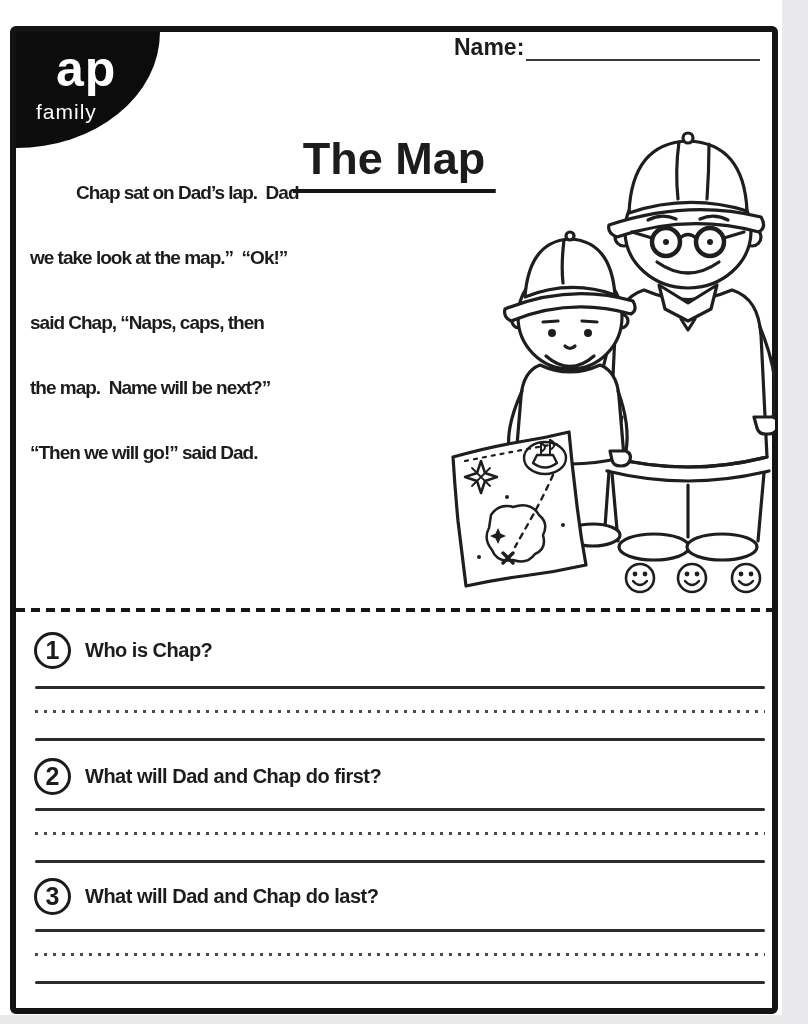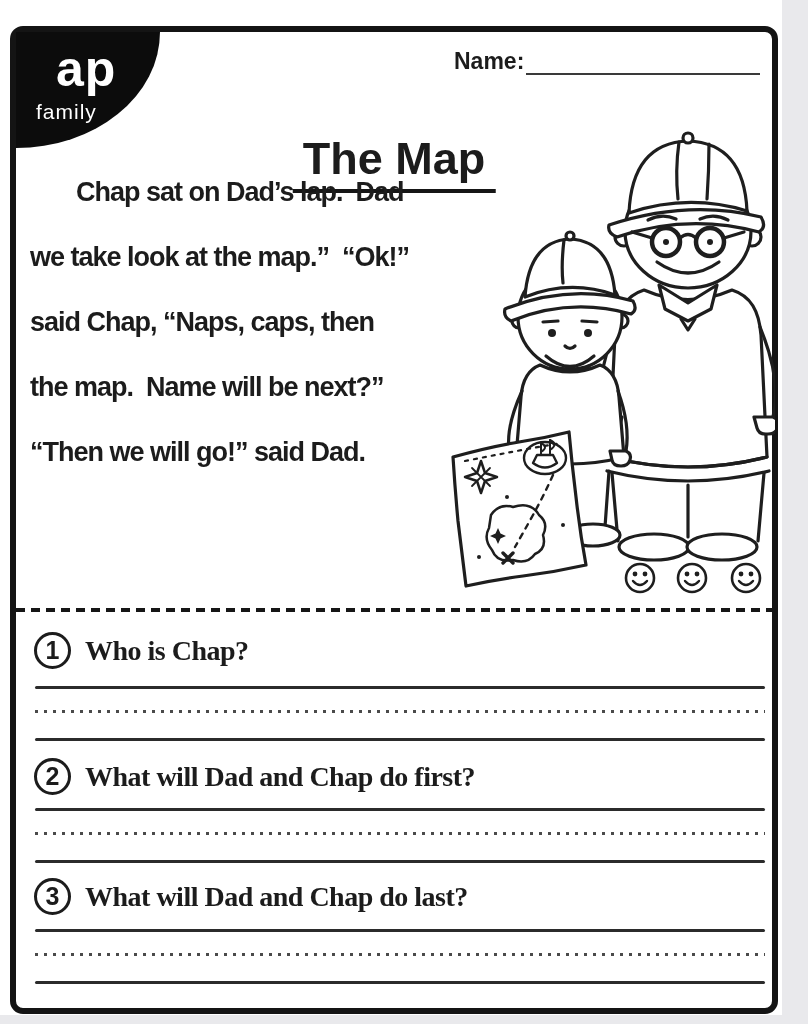--- a/index.html
+++ b/index.html
@@ -6,74 +6,74 @@
   body {
     width:808px; height:1024px; position:relative; overflow:hidden;
     background:#ffffff; font-family:"Liberation Sans", sans-serif; color:#1c1c1c;
   }
   .scan-edge-right  { position:absolute; top:0; right:0; width:26px; height:100%; background:#e9e9ec; }
   .scan-edge-bottom { position:absolute; left:0; bottom:0; width:100%; height:9px; background:#e9e9ec; }
 
   .page {
     position:absolute; left:10px; top:26px; width:768px; height:988px;
     background:#ffffff; border:6px solid #141414; box-sizing:border-box;
-    border-radius:13px;
+    border-radius:6px;
   }
 
   
   .badge {
     position:absolute; left:0; top:0; width:144px; height:116px;
     background:#0c0c0c; border-bottom-right-radius:100% 100%;
   }
   .badge-brand {
     position:absolute; left:40px; top:8px; color:#ffffff;
     font-size:50px; font-weight:bold; letter-spacing:1px;
   }
   .badge-sub {
     position:absolute; left:20px; top:68px; color:#ffffff;
     font-size:21px; font-weight:normal; letter-spacing:1px;
   }
 
   
-  .name-row { position:absolute; left:438px; top:16px; width:306px; display:flex; align-items:flex-end; }
+  .name-row { position:absolute; left:438px; top:2px; width:306px; display:flex; align-items:flex-end; }
   .name-label { font-size:23px; font-weight:bold; white-space:pre; }
   .name-line { flex:1; height:0; border-bottom:2px solid #3a3a3a; margin-left:2px; }
 
   
   .title {
     position:absolute; left:50%; top:58px; transform:translateX(-50%);
     font-size:45px; font-weight:bold; letter-spacing:0;
     border-bottom:4px solid #161616; padding:0 10px 4px 10px; white-space:pre;margin-top:43px;
   }
 
   
   .passage { position:absolute; left:14px; top:128px; width:470px; }
   .passage-line {
-    height:65px; line-height:65px; font-size:27px; font-weight:bold;
+    height:65px; line-height:65px; font-size:19px; font-weight:bold;
     letter-spacing:-1px; white-space:pre;
   }
   .passage-line:first-child { text-indent:46px; }
 
   
   .illustration { position:absolute; left:429px; top:93px; width:330px; height:475px; }
 
   
   .separator {
     position:absolute; left:0; top:576px; width:100%; height:4px;
     background:repeating-linear-gradient(90deg,#161616 0 9px,transparent 9px 15px);
   }
 
   
   .q-head { position:absolute; left:18px; display:flex; align-items:center; gap:14px; }
   .q-circle {
     width:37px; height:37px; box-sizing:border-box; border:3px solid #1c1c1c; border-radius:50%;
     display:flex; align-items:center; justify-content:center;
     font-size:25px; font-weight:bold; background:#fff;
   }
-  .q-text { font-size:28px; font-weight:bold; letter-spacing:-0.5px; white-space:pre;font-family:Liberation Serif, serif; }
+  .q-text { font-size:20px; font-weight:bold; letter-spacing:-0.5px; white-space:pre; }
 
   .answer-lines { position:absolute; left:19px; width:730px; height:62px; }
   .line-solid  { position:absolute; left:0; width:100%; height:3px; background:#2b2b2b; border-radius:2px; }
   .line-dotted {
     position:absolute; left:0; width:100%; height:3px;
     background:repeating-linear-gradient(90deg,#4a4a4a 0 3px,transparent 3px 9px);
   }
   .ln-a { top:4px; } .ln-b { top:28px; } .ln-c { top:56px; }
 
   svg .stroke { fill:none; stroke:#1e1e1e; stroke-width:3.2; stroke-linecap:round; stroke-linejoin:round; }

